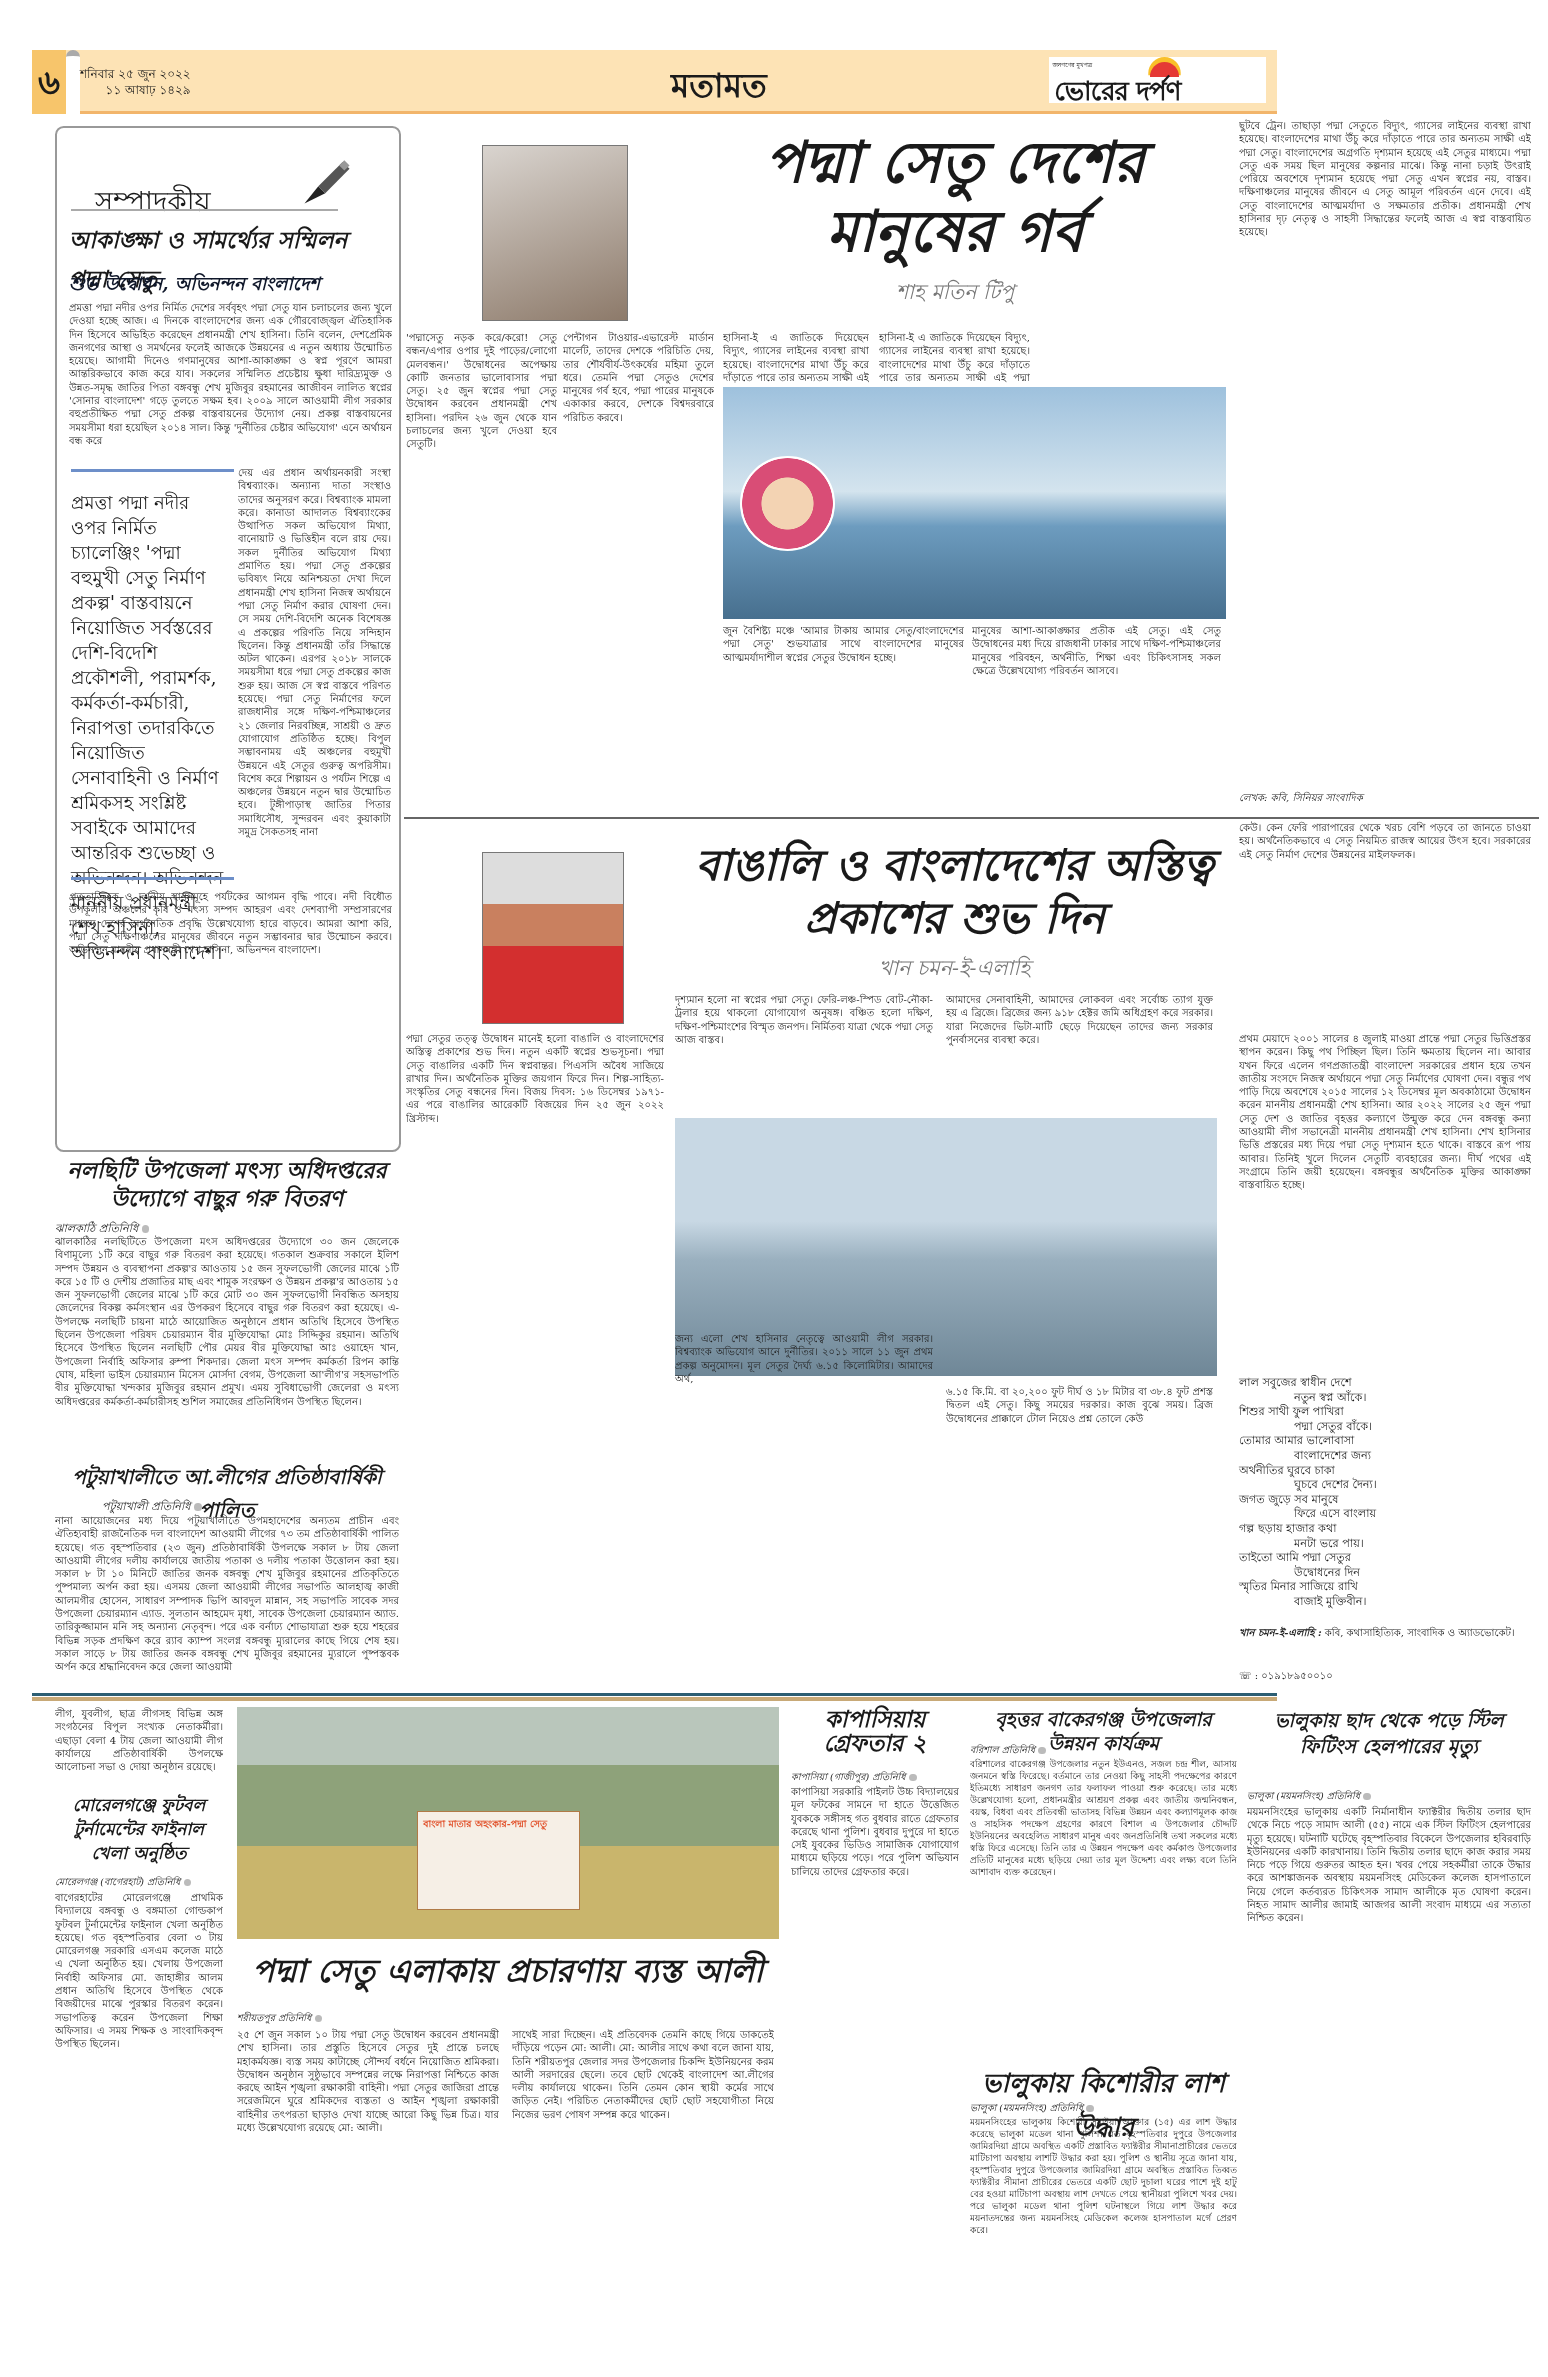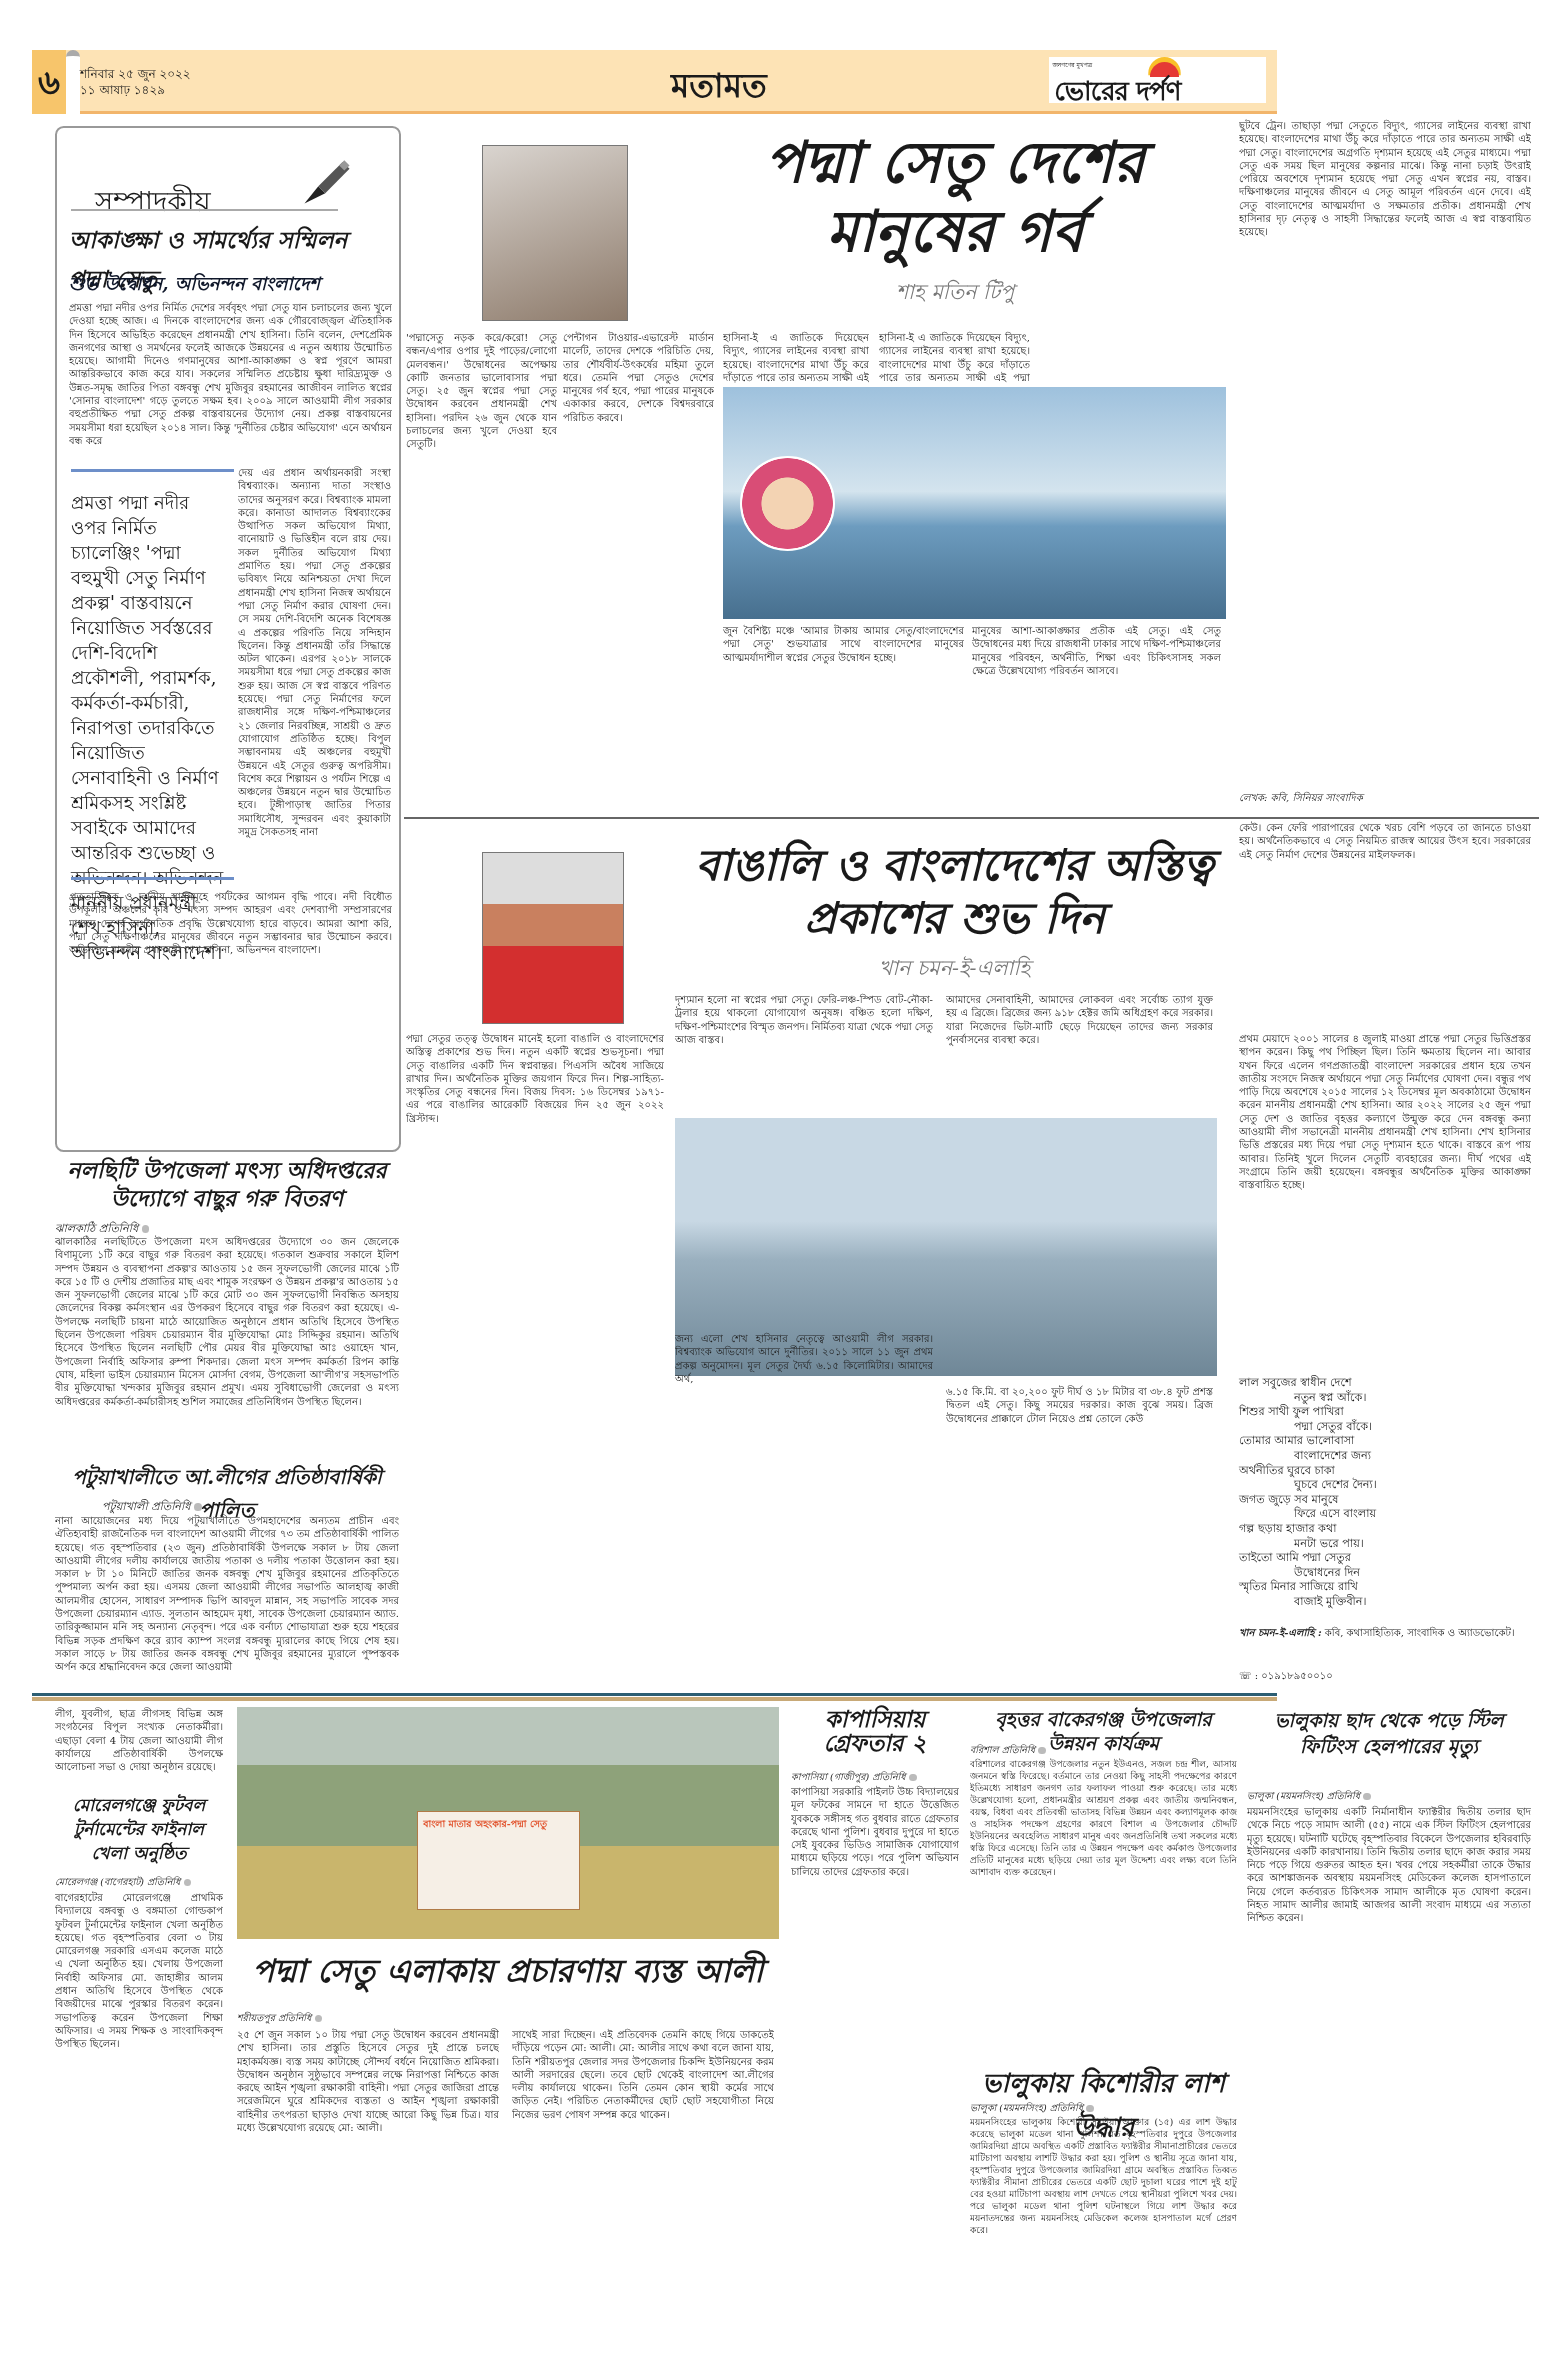--- a/index.html
+++ b/index.html
@@ -1,21 +1,21 @@
 <!DOCTYPE html>
 <html style="font-size:13.8px"><head>
 <meta charset="utf-8">
 <style>
   * { box-sizing: border-box; margin: 0; padding: 0; }
   body { width: 1548px; height: 2377px; background: #ffffff; font-family: "DejaVu Serif", serif; color: #1a1a1a; position: relative; overflow: hidden; }
   .abs { position: absolute; }
   .hdr { left: 32px; top: 50px; width: 1245px; height: 64px; background: #fde3b5; border-bottom: 3.4px solid #f2b56b; }
   .pgnum { left: 32px; top: 50px; width: 34px; height: 64px; background: #f7c56b; font-size: 34px; font-weight: bold; text-align: center; line-height: 64px; }
   .tab { left: 66px; top: 50px; width: 13.8px; height: 64px; background: #fff; border-radius: 6.9px 6.9px 0 0; border-top: 6.9px solid #aaa; }
-  .date { left: 80px; top: 67px; font-size: 12px; line-height: 15.5px; }
+  .date { left: 80px; top: 67px; font-size: 12px; line-height: 15.5px; text-align: right; }
   .section { left: 671px; top: 60px; font-size: 33px; font-weight: bold; }
   .logo { left: 1049px; top: 57px; width: 217px; height: 46px; background: #fff; }
   .logo .tag { position: absolute; left: 3.4px; top: 3.4px; font-size: 6px; }
   .logo .name { position: absolute; left: 5.2px; top: 13.8px; font-size: 26px; font-weight: bold; letter-spacing: -0.9px; }
   .logo .sun { position: absolute; left: 101px; top: 5.2px; width: 29px; height: 14.6px; background: #e53935; border-radius: 14.6px 14.6px 0 0; box-shadow: 0 -3.4px 0 1.7px #f9c02a; }
   .edbox { left: 55px; top: 126px; width: 346px; height: 1026px; border: 2.6px solid #999; border-radius: 8.6px; }
   .edlabel { left: 95px; top: 181px; font-size: 27.5px; }
   .pen { left: 301px; top: 155px; width: 52px; height: 52px; }
   .edrule { left: 71px; top: 209px; width: 267px; height: 1.7px; background: #aaa; }
   .edtitle { left: 69px; top: 222px; width: 323px; font-size: 23px; font-weight: bold; font-style: italic; }

